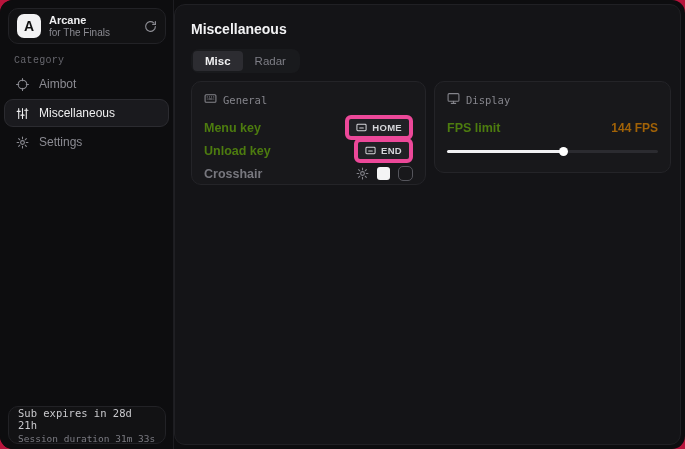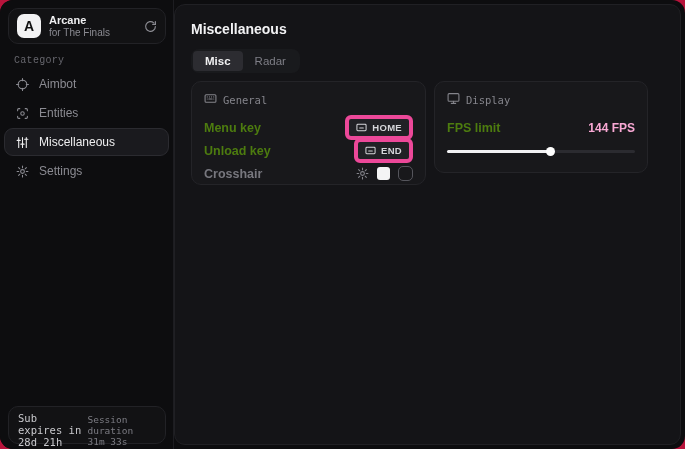--- a/index.html
+++ b/index.html
@@ -48,21 +48,21 @@
     color:#8b8b92; font-size:12px; cursor:default;
     border:1px solid transparent;
   }
   .nav-item .ni { display:flex; width:15px; justify-content:center; margin-right:9px; color:inherit; }
   .nav-item.active {
     background:#1a1a1e; border-color:#2b2b30; color:#eeeeef;
   }
   .sub-box {
     position:absolute; left:8px; bottom:5px; width:158px; height:38px;
     background:#121214; border:1px solid #222226; border-radius:10px;
-    padding:5px 9px; display:flex; flex-direction:row; justify-content:center;
+    padding:5px 9px; display:flex; flex-direction:column; justify-content:center;
     font-family:"DejaVu Sans Mono", monospace;
   }
   .sub-line1 { color:#c9c9cd; font-size:10.5px; }
   .sub-line2 { color:#7b7b82; font-size:9.5px; margin-top:2px; }
   
   .main {
     position:absolute; top:4px; left:174px; right:4px; bottom:4px;
     background:#141417; border:1px solid #202024; border-radius:11px;
   }
   .page-title {
@@ -77,21 +77,21 @@
     padding:4px 12px; border-radius:4px; font-size:11.5px;
     color:#7e7e86; cursor:default;
   }
   .tab.active { background:#2c2c31; color:#f0f0f2; font-weight:bold; }
   
   .card {
     position:absolute; background:#18181b; border:1px solid #242428;
     border-radius:10px; padding:10px 12px;
   }
   .card-general { top:76px; left:16px; width:235px; height:104px; }
-  .card-display { top:76px; left:259px; width:214px; height:92px; }
+  .card-display { top:76px; left:259px; width:237px; height:92px; }
   .card-head {
     display:flex; align-items:center; gap:6px;
     color:#84848b; font-size:10.5px;
     font-family:"DejaVu Sans Mono", monospace;
     margin-bottom:9px;
   }
   .row {
     display:flex; align-items:center; justify-content:space-between;
     height:23px;
   }
@@ -106,21 +106,21 @@
   .keycap svg { display:block; }
   .cross-controls { display:flex; align-items:center; gap:8px; }
   .swatch { width:13px; height:13px; background:#f4f4f5; border-radius:3px; }
   .checkbox { width:15px; height:15px; border:1.5px solid #55555c; border-radius:5px; background:transparent; }
   .gear-btn { display:flex; color:#84848b; }
   .dpi-select {
     display:flex; align-items:center; gap:6px;
     background:#1d1d21; border:1px solid #2e2e34; border-radius:6px;
     padding:3px 8px; color:#b4b4ba; font-size:11px;
   }
-  .fps-value { color:#f9a8d4; font-size:12px; font-weight:bold; }
+  .fps-value { color:#a16207; font-size:12px; font-weight:bold; }
   .slider { position:relative; margin-top:8px; height:8px; }
   .slider-track {
     position:absolute; top:3px; left:0; right:0; height:3px;
     background:#2b2b30; border-radius:2px;
   }
   .slider-fill {
     position:absolute; top:3px; left:0; height:3px;
     background:#f2f2f4; border-radius:2px;
   }
   .slider-thumb {
@@ -153,29 +153,20 @@
 
     <div class="nav">
       <div class="nav-item">
         <span class="ni">
           <svg width="13" height="13" viewBox="0 0 24 24" fill="none" stroke="currentColor" stroke-width="2" stroke-linecap="round">
             <circle cx="12" cy="12" r="8"></circle>
               <path d="M12 1v4M12 19v4M1 12h4M19 12h4"></path>
           </svg>
         </span>
         <span>Aimbot</span>
-      </div>
-      <div class="nav-item">
-        <span class="ni">
-          <svg width="13" height="13" viewBox="0 0 24 24" fill="none" stroke="currentColor" stroke-width="2" stroke-linecap="round" stroke-linejoin="round">
-            <path d="M3 7V5a2 2 0 0 1 2-2h2M17 3h2a2 2 0 0 1 2 2v2M21 17v2a2 2 0 0 1-2 2h-2M7 21H5a2 2 0 0 1-2-2v-2"></path>
-            <circle cx="12" cy="12" r="3.2"></circle>
-          </svg>
-        </span>
-        <span>Entities</span>
       </div>
       <div class="nav-item active">
         <span class="ni">
           <svg width="13" height="13" viewBox="0 0 24 24" fill="none" stroke="currentColor" stroke-width="2" stroke-linecap="round">
             <path d="M5 3v18M12 3v18M19 3v18"></path>
             <path d="M2 8h6M9 15h6M16 6h6"></path>
           </svg>
         </span>
         <span>Miscellaneous</span>
       </div>

